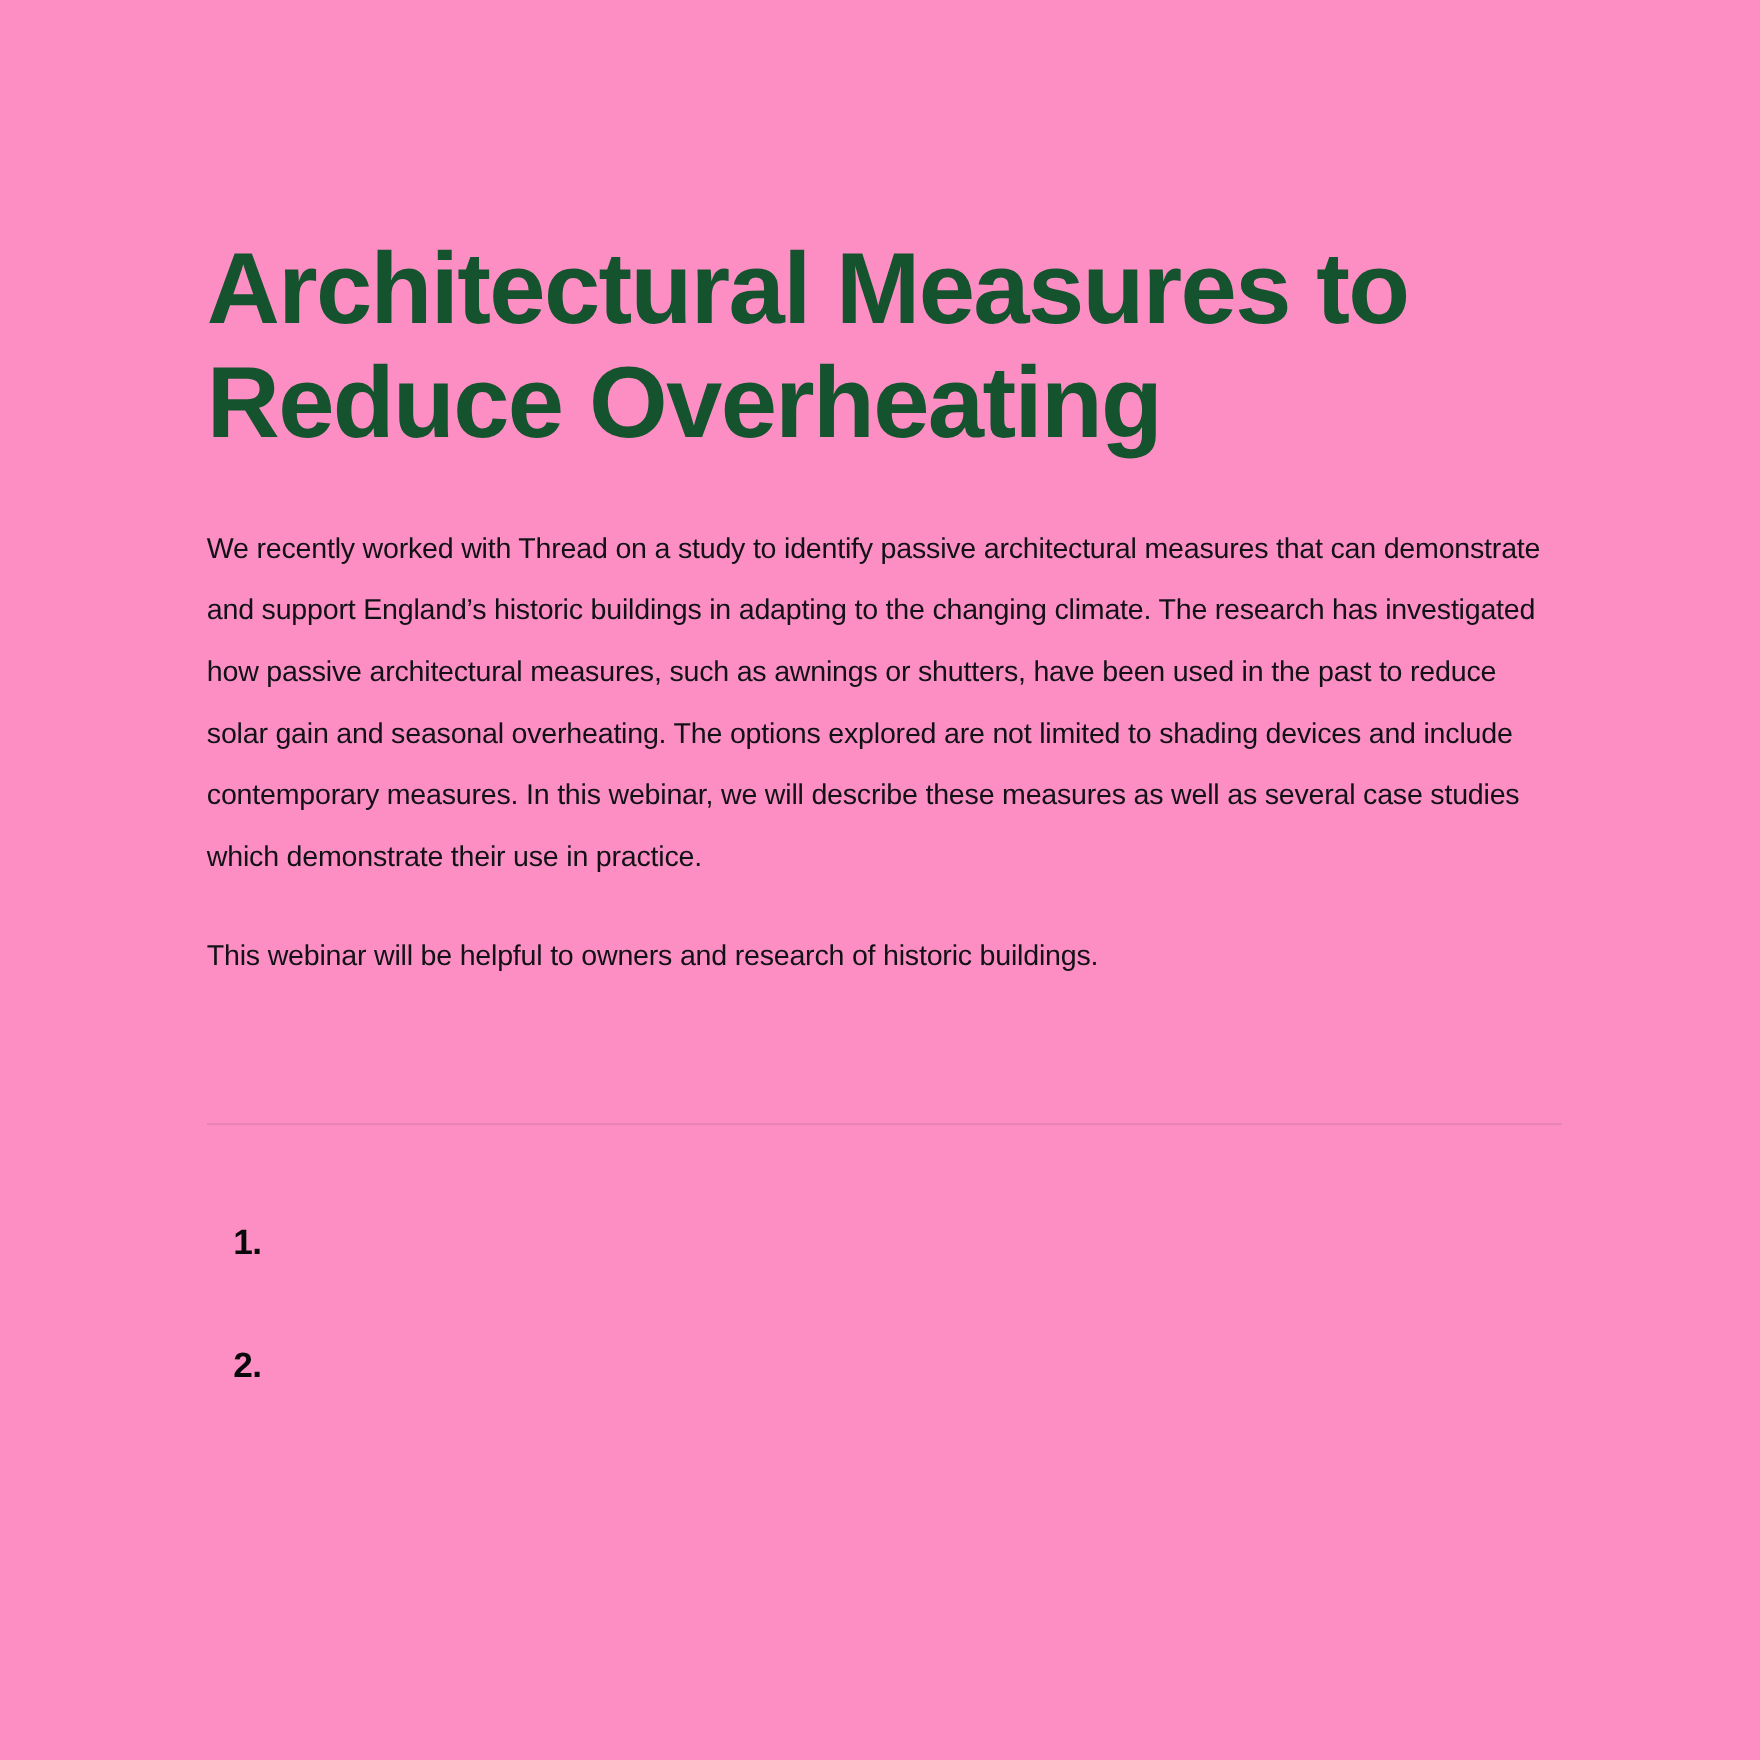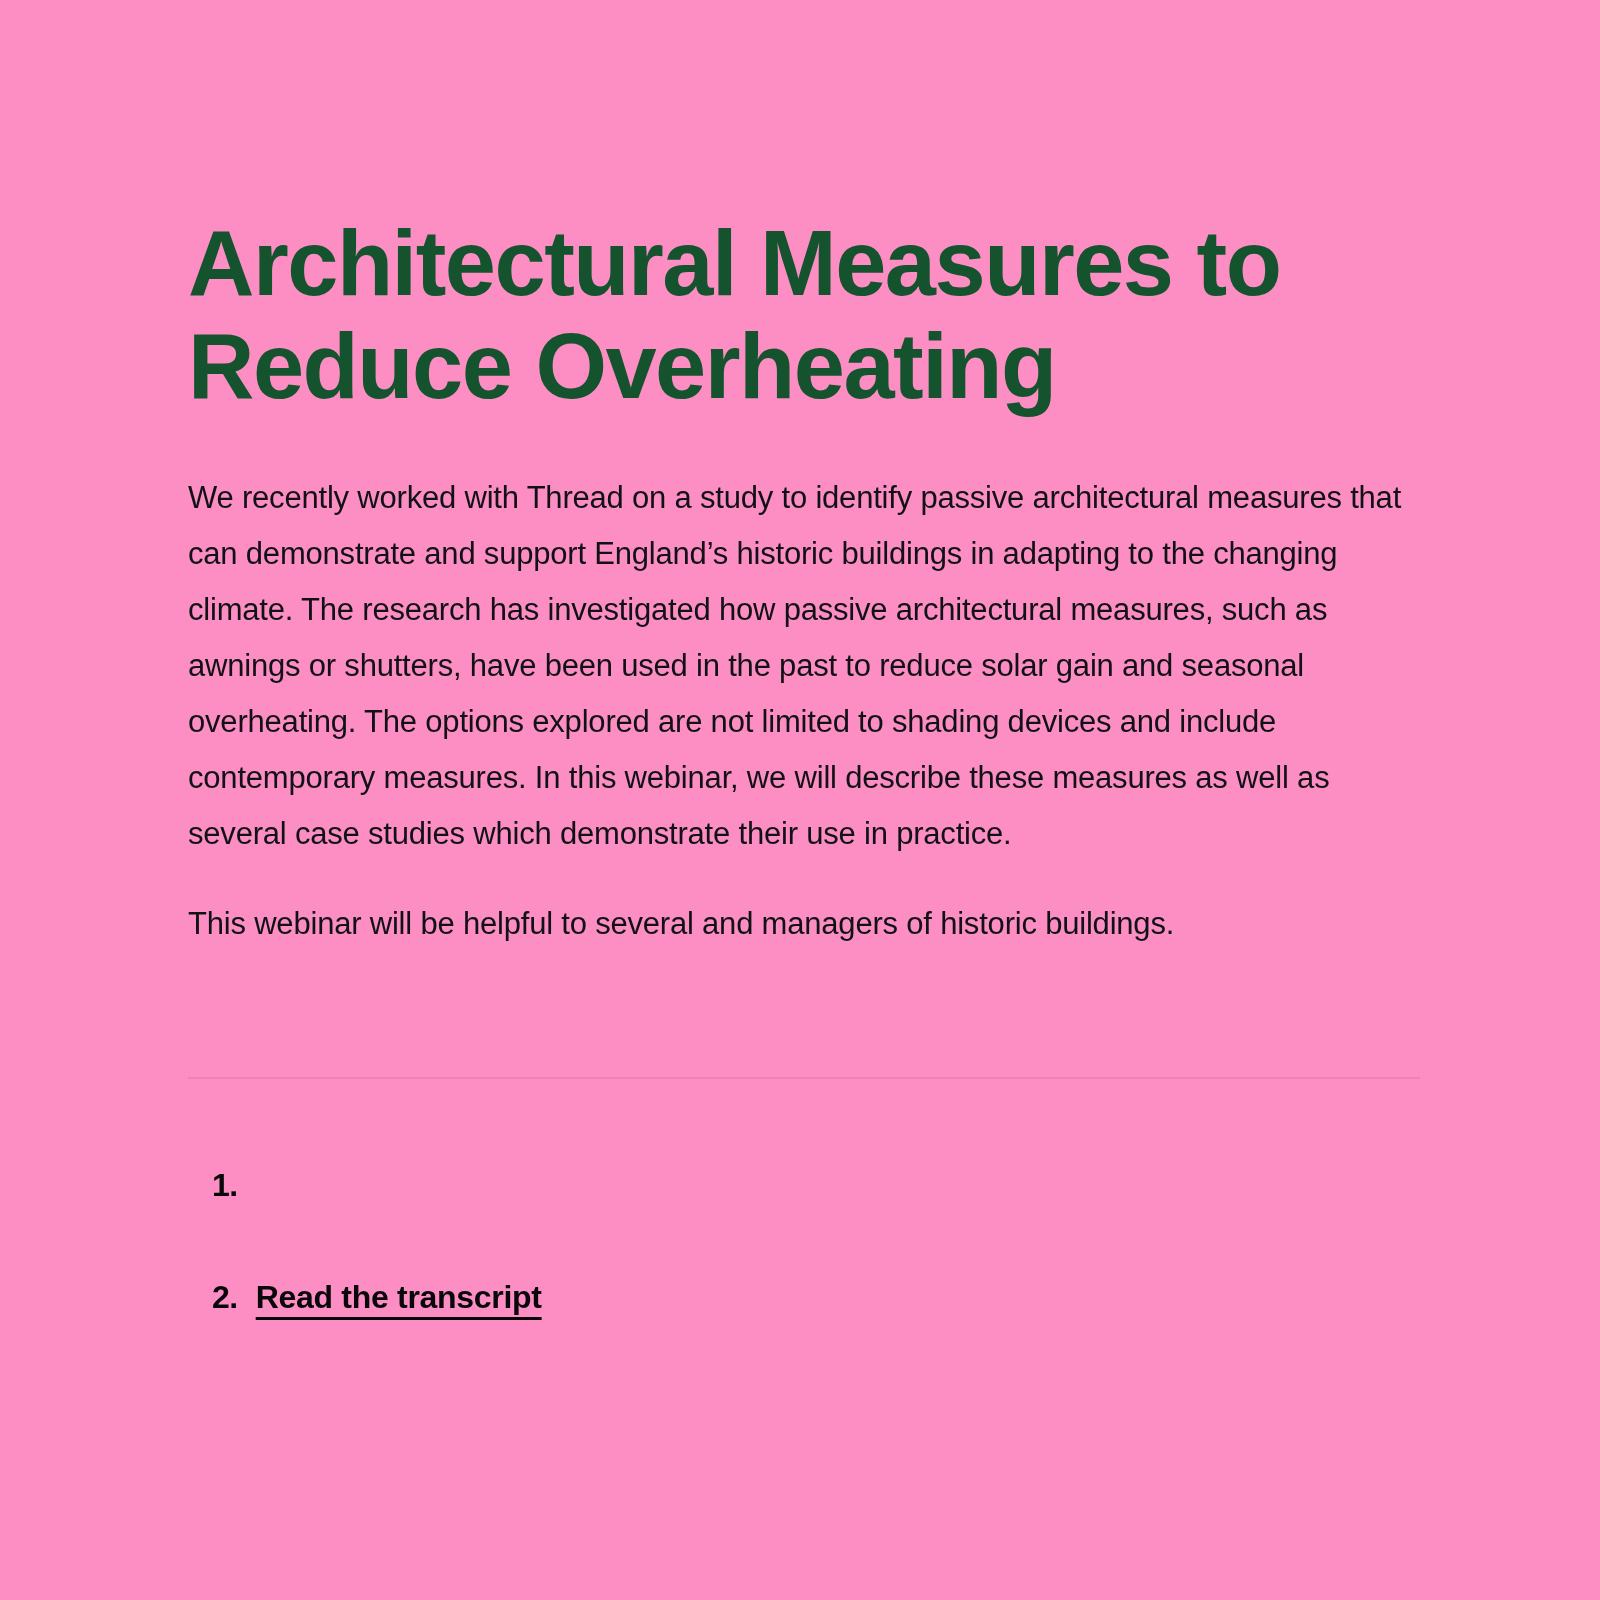--- a/index.html
+++ b/index.html
@@ -23,21 +23,21 @@
   .page-title {
     margin: 0 0 52px 0;
     font-size: 92px;
     line-height: 1.12;
     font-weight: 700;
     letter-spacing: -1.5px;
     color: #14532d;
   }
   .body-paragraph {
     margin: 0 0 34px 0;
-    font-size: 31px;
+    font-size: 26px;
     line-height: 56px;
     letter-spacing: -0.2px;
     font-weight: 400;
     color: #111116;
   }
   .divider {
     border: none;
     border-top: 2px solid rgba(0, 0, 0, 0.07);
     margin: 125px 0 0 0;
     width: 1232px;
@@ -72,27 +72,26 @@
 </style>
 </head>
 <body>
 
 <main class="content">
 
   <h1 class="page-title">Architectural Measures to Reduce Overheating</h1>
 
   <p class="body-paragraph">We recently worked with Thread on a study to identify passive architectural measures that can demonstrate and support England’s historic buildings in adapting to the changing climate. The research has investigated how passive architectural measures, such as awnings or shutters, have been used in the past to reduce solar gain and seasonal overheating. The options explored are not limited to shading devices and include contemporary measures. In this webinar, we will describe these measures as well as several case studies which demonstrate their use in practice.</p>
 
-  <p class="body-paragraph">This webinar will be helpful to several and managers of historic buildings.</p>
+  <p class="body-paragraph">This webinar will be helpful to owners and research of historic buildings.</p>
 
   <hr class="divider">
 
   <ol class="link-list">
     <li class="link-list-item">
       <span class="list-number">1.</span>
     </li>
     <li class="link-list-item">
       <span class="list-number">2.</span>
-      <a class="list-link">Read the transcript</a>
     </li>
   </ol>
 
 </main>
 
 </body></html>

